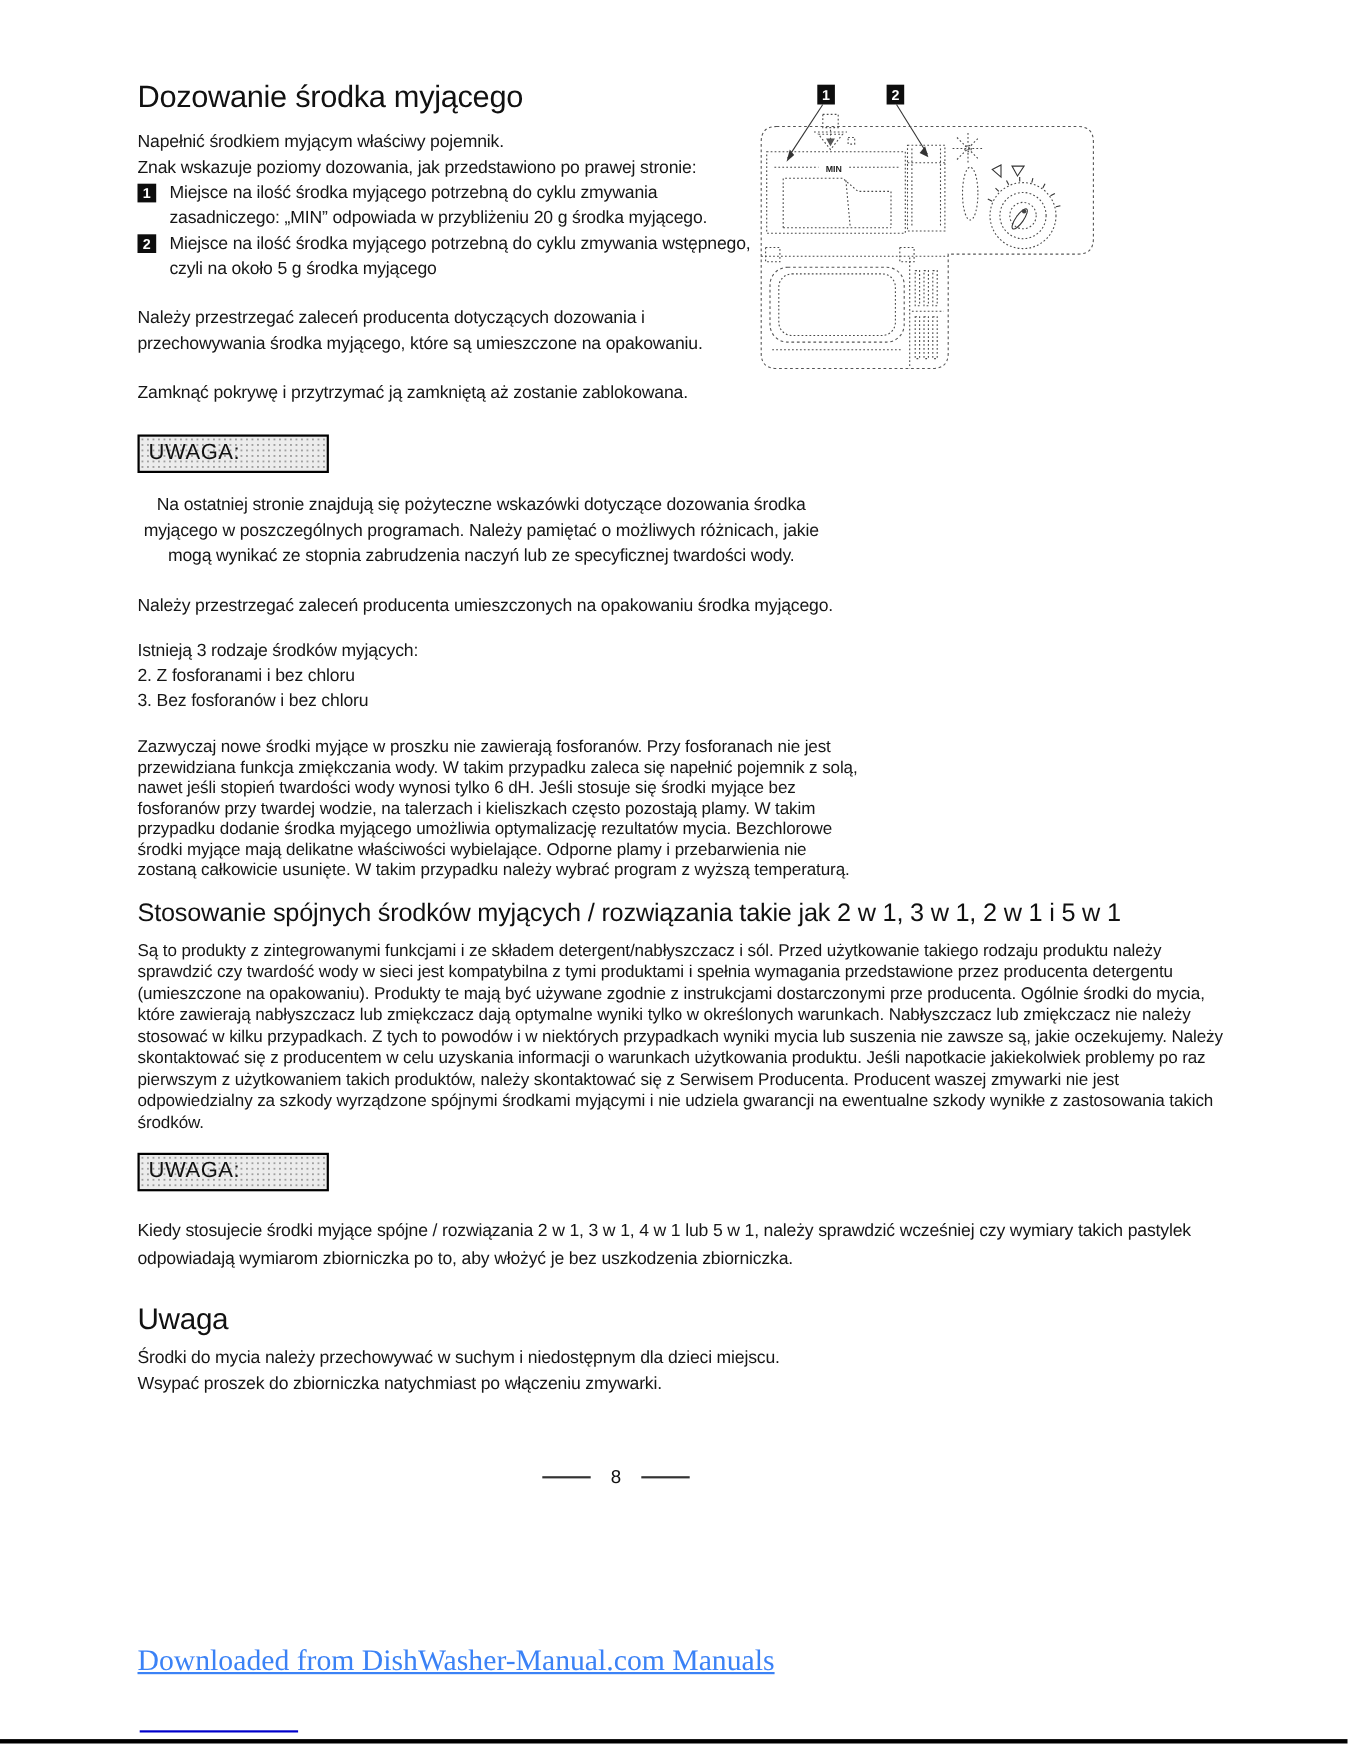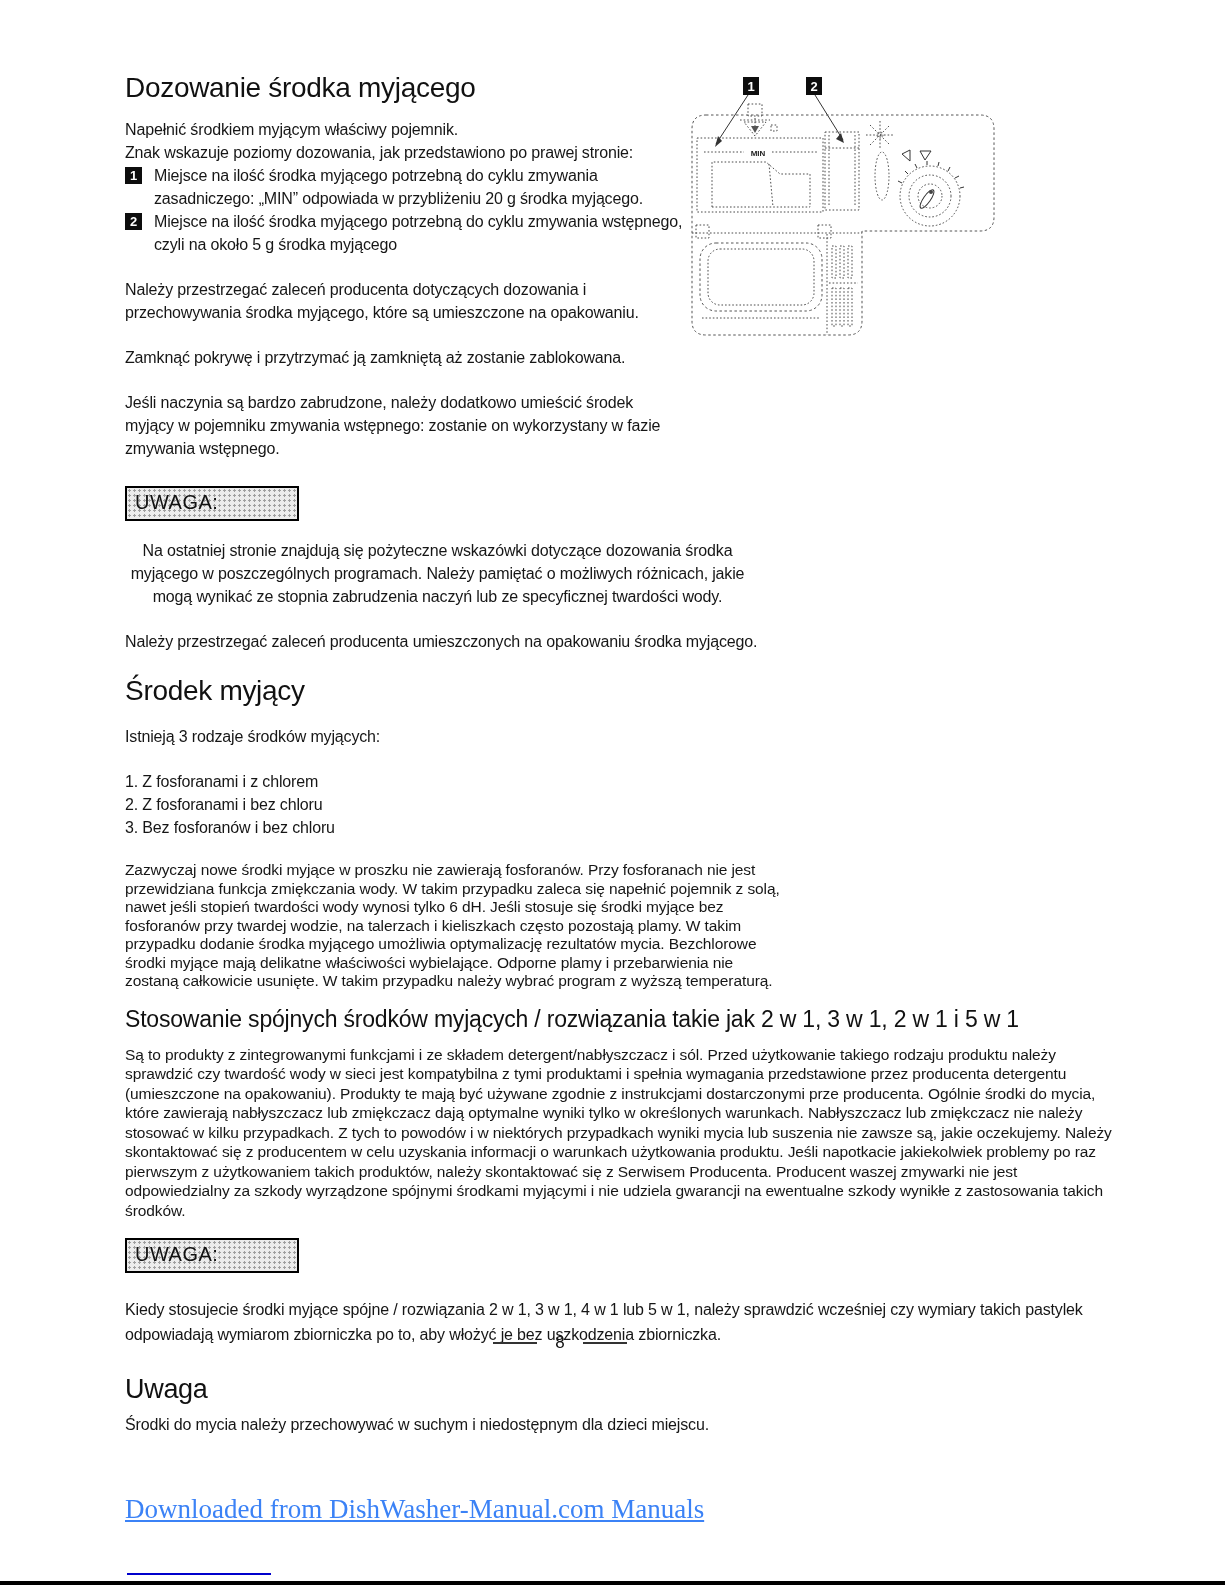--- a/index.html
+++ b/index.html
@@ -65,52 +65,50 @@
     <span class="sq">1</span>
     <span class="txt li-text">Miejsce na ilość środka myjącego potrzebną do cyklu zmywania zasadniczego: „MIN” odpowiada w przybliżeniu 20 g środka myjącego.</span>
   </div>
   <div class="li">
     <span class="sq">2</span>
     <span class="txt li-text">Miejsce na ilość środka myjącego potrzebną do cyklu zmywania wstępnego, czyli na około 5 g środka myjącego</span>
   </div>
 
   <p class="txt w560 gap22" style="margin-bottom:0;">Należy przestrzegać zaleceń producenta dotyczących dozowania i przechowywania środka myjącego, które są umieszczone na opakowaniu.</p>
   <p class="txt w560 gap22" style="margin-bottom:0;">Zamknąć pokrywę i przytrzymać ją zamkniętą aż zostanie zablokowana.</p>
-  <p class="txt w560 gap22" style="margin-bottom:0;">Jeśli naczynia są bardzo zabrudzone, należy dodatkowo umieścić środek myjący w pojemniku zmywania wstępnego:  zostanie on wykorzystany w fazie zmywania wstępnego.</p>
 
   <div class="gap26">
     <span class="note-box">UWAGA:</span>
   </div>
 
   <p class="txt w620 gap18" style="margin-bottom:12px;text-align:center;">Na ostatniej stronie znajdują się pożyteczne wskazówki dotyczące dozowania środka myjącego w poszczególnych programach.  Należy pamiętać o możliwych różnicach, jakie mogą wynikać ze stopnia zabrudzenia naczyń lub ze specyficznej twardości wody.</p>
   <p class="txt w660 gap22" style="margin-bottom:0;">Należy przestrzegać zaleceń producenta umieszczonych na opakowaniu środka myjącego.</p>
 
-  <h2 class="h-big gap22">Środek myjący</h2>
 
   <p class="txt w560 gap18" style="margin-bottom:0;">Istnieją 3 rodzaje środków myjących:</p>
 
-  <div class="txt w560 gap22">1. Z fosforanami i z chlorem</div>
   <div class="txt w560">2. Z fosforanami i bez chloru</div>
   <div class="txt w560">3. Bez fosforanów i bez chloru</div>
 
   <p class="txt-sm w660 gap22" style="margin-bottom:0;line-height:18.5px;">Zazwyczaj nowe środki myjące w proszku nie zawierają fosforanów. Przy fosforanach nie jest przewidziana funkcja zmiękczania wody. W takim przypadku zaleca się napełnić pojemnik z solą, nawet jeśli stopień twardości wody wynosi tylko 6 dH. Jeśli stosuje się środki myjące bez fosforanów przy twardej wodzie, na talerzach i kieliszkach często pozostają plamy.  W takim przypadku dodanie środka myjącego umożliwia optymalizację rezultatów mycia.  Bezchlorowe środki myjące mają delikatne właściwości wybielające.  Odporne plamy i przebarwienia nie zostaną całkowicie usunięte.  W takim przypadku należy wybrać program z wyższą temperaturą.</p>
 
   <h3 class="h-mid gap14">Stosowanie spójnych środków myjących / rozwiązania takie jak  2 w 1, 3 w 1, 2 w 1 i 5 w 1</h3>
 
   <p class="txt-sm wfull gap12" style="margin-bottom:0;">Są to produkty z zintegrowanymi funkcjami i ze składem detergent/nabłyszczacz i sól. Przed użytkowanie takiego rodzaju produktu należy sprawdzić czy twardość wody w sieci jest kompatybilna z tymi produktami i spełnia wymagania przedstawione przez producenta detergentu (umieszczone na opakowaniu). Produkty te mają być używane zgodnie z instrukcjami dostarczonymi prze producenta. Ogólnie środki do mycia, które zawierają nabłyszczacz lub zmiękczacz dają optymalne wyniki tylko w określonych warunkach. Nabłyszczacz lub zmiękczacz nie należy stosować w kilku przypadkach. Z tych to powodów i w niektórych przypadkach wyniki mycia lub suszenia nie zawsze są, jakie oczekujemy. Należy skontaktować się z producentem w celu uzyskania informacji o warunkach użytkowania produktu. Jeśli napotkacie jakiekolwiek problemy po raz pierwszym z użytkowaniem takich produktów, należy skontaktować się z Serwisem  Producenta. Producent waszej zmywarki nie jest odpowiedzialny za szkody wyrządzone spójnymi środkami myjącymi i nie udziela gwarancji na ewentualne szkody wynikłe z zastosowania takich środków.</p>
 
   <div class="gap18">
     <span class="note-box">UWAGA:</span>
   </div>
 
   <p class="txt wfull gap24" style="margin-bottom:0;line-height:25px;">Kiedy stosujecie środki myjące spójne / rozwiązania 2 w 1, 3 w 1, 4 w 1 lub 5 w 1, należy sprawdzić wcześniej czy wymiary takich pastylek odpowiadają wymiarom zbiorniczka po to, aby włożyć je bez uszkodzenia zbiorniczka.</p>
 
   <h4 class="h-big gap26" style="font-size:27px;">Uwaga</h4>
 
   <div class="txt wfull" style="margin-top:8px;line-height:24px;">Środki do mycia należy przechowywać w suchym  i niedostępnym dla dzieci miejscu.</div>
+  <div class="txt wfull" style="line-height:24px;">Wsypać proszek do zbiorniczka natychmiast po włączeniu zmywarki.</div>
 
 </div>
 
 <svg class="diagram" width="340" height="275" viewBox="0 0 340 275">
 
   <g>
     <rect x="71" y="9" width="16" height="18" fill="#0d0d0d"></rect>
     <text x="79" y="23" font-size="13" font-weight="bold" fill="#ffffff" text-anchor="middle">1</text>
     <line class="solid" x1="76" y1="27" x2="44" y2="76"></line>
     <polygon points="43,79 50,73 46,68" fill="#333"></polygon>

